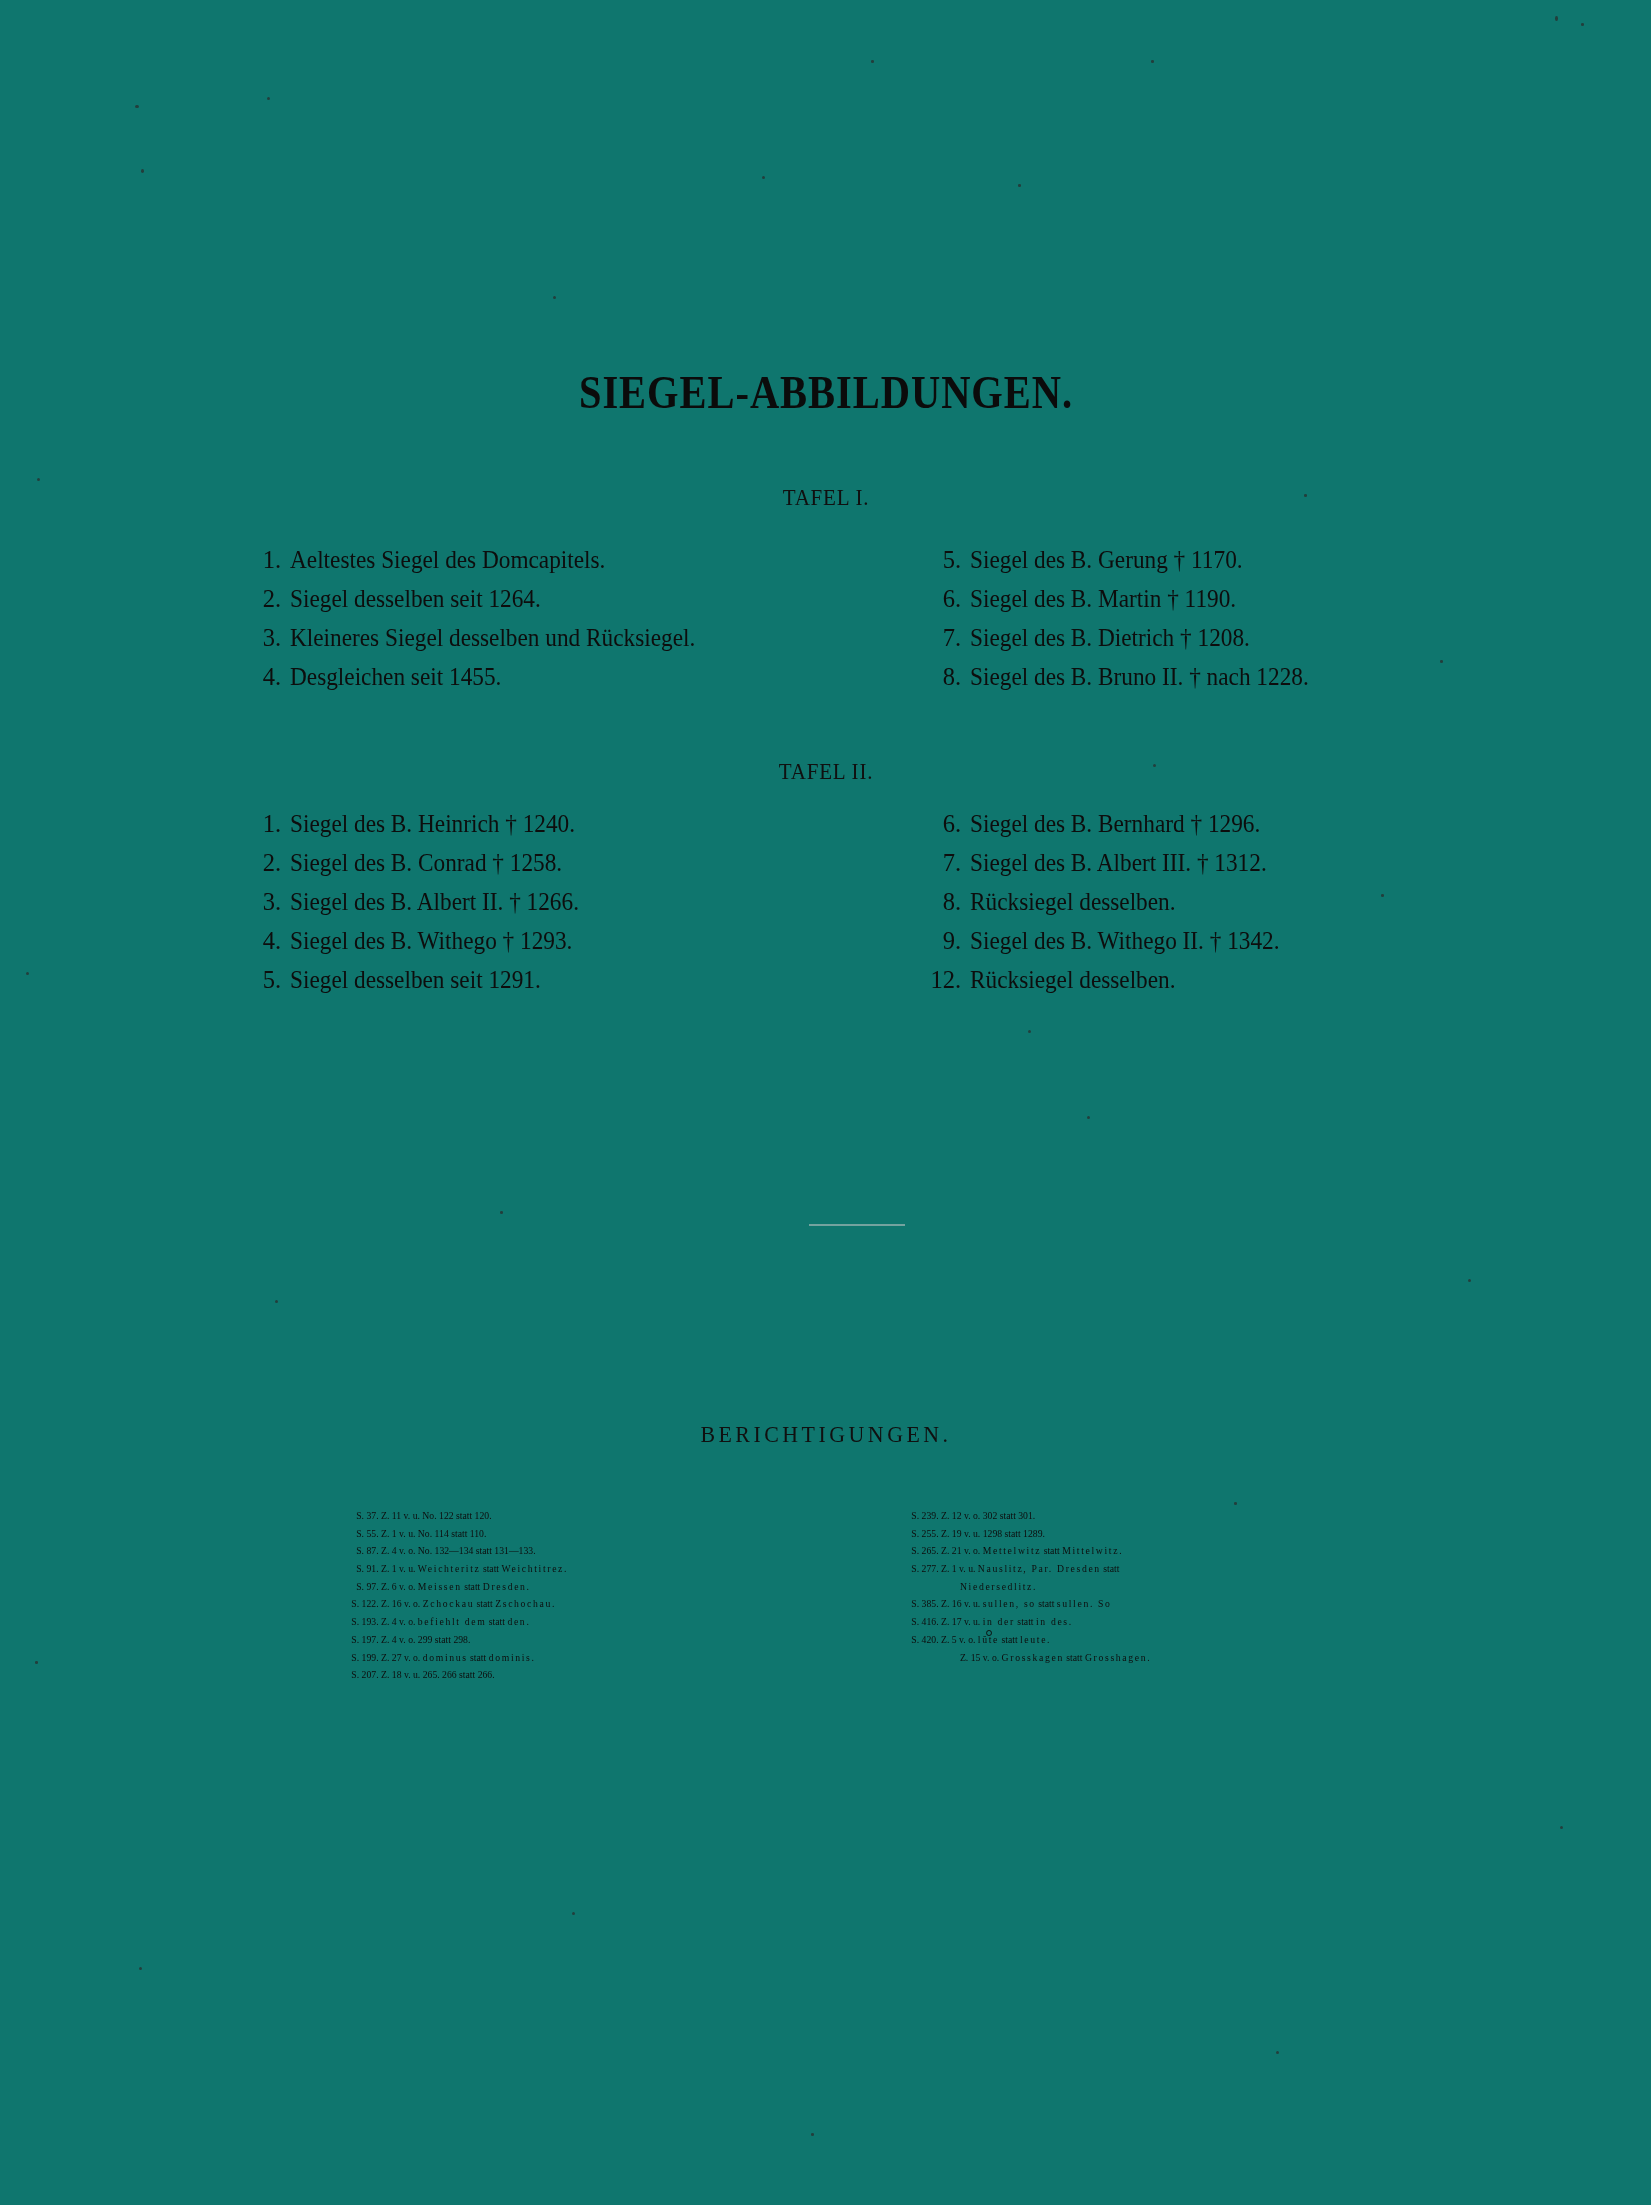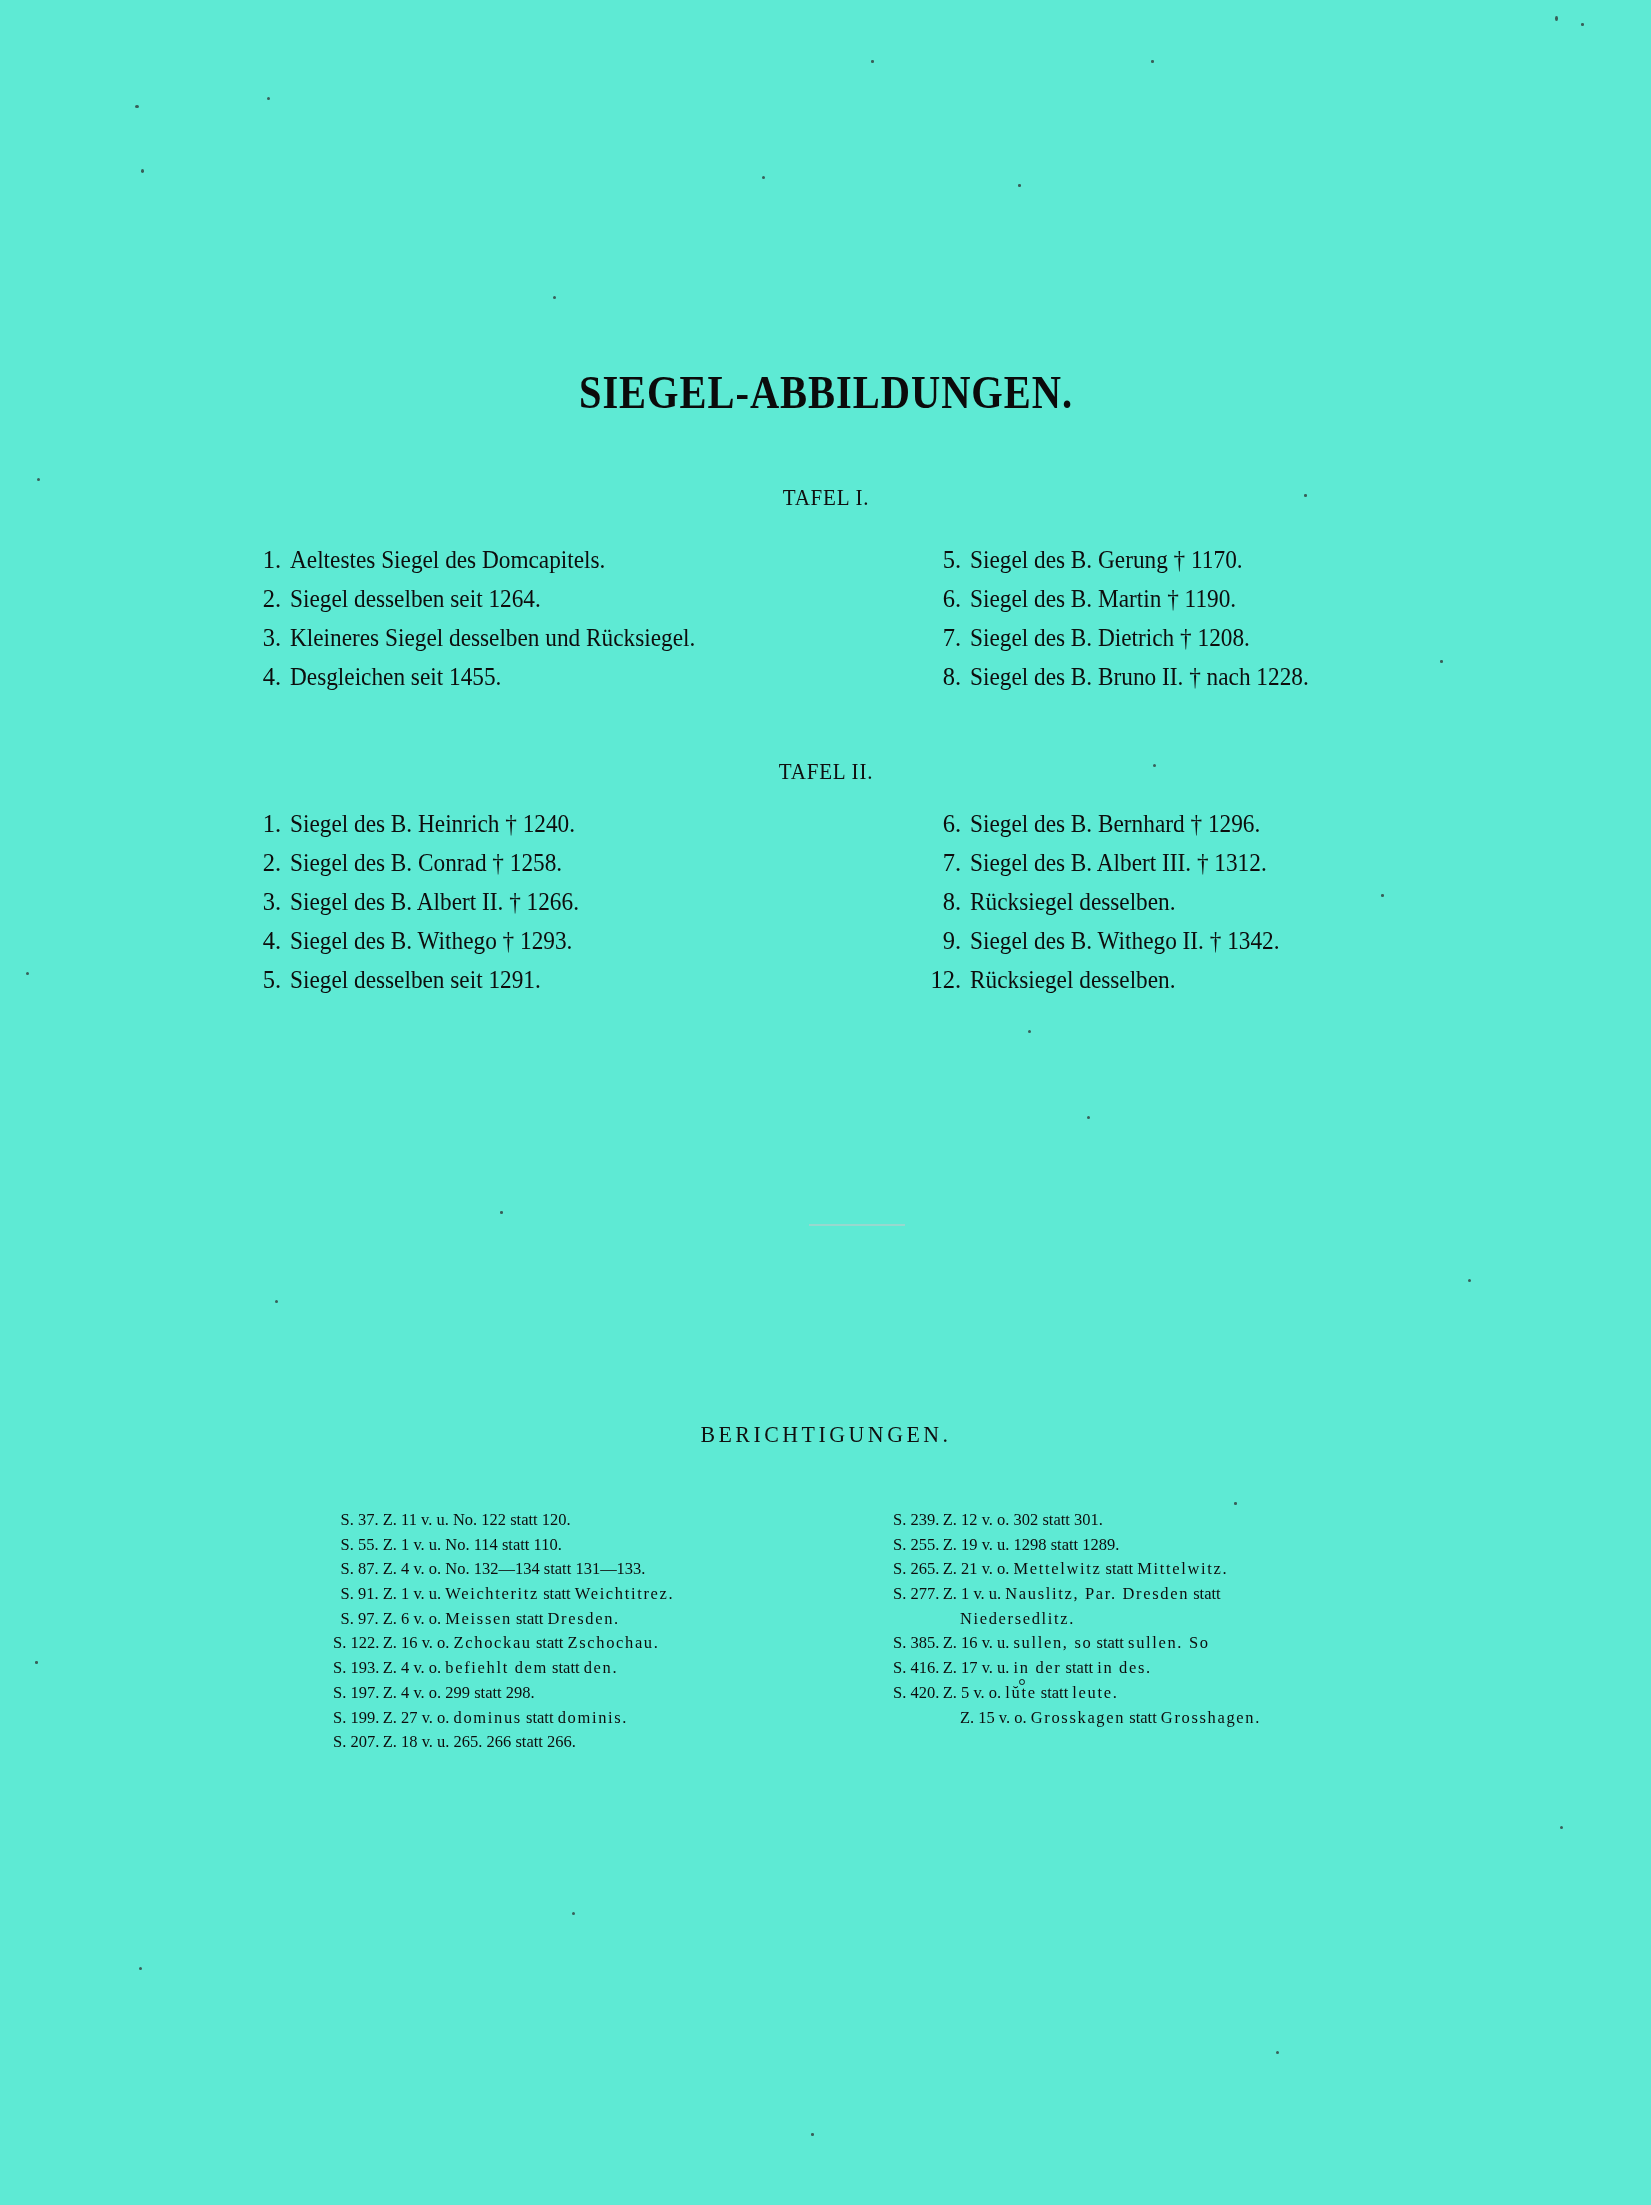--- a/index.html
+++ b/index.html
@@ -3,21 +3,21 @@
 <meta charset="utf-8">
 <style>
   html, body { margin:0; padding:0; background:#ffffff; }
   body {
     width:1652px; height:2205px;
     position:relative;
     font-family:"Liberation Serif", serif;
     color:#111111;
     overflow:hidden;
   }
-  .page { position:absolute; inset:0; background:#5eead4; }
+  .page { position:absolute; inset:0; background:#0f766e; }
 
   
   .speck { position:absolute; background:#2a2a2a; border-radius:50%; opacity:.72; }
 
   
   .doc-title {
     position:absolute; left:0; right:0; top:335px;
     text-align:center;
     font-family:"Liberation Serif", serif;
     font-weight:700;
@@ -70,21 +70,21 @@
     position:absolute; left:0; right:0; top:1422px;
     text-align:center;
     font-size:23px;
     letter-spacing:3.7px;
     transform:scaleX(.95);
     color:#101010;
   }
   .errata-cols {
     position:absolute; top:1511px; left:0; width:100%;
     display:flex;
-    font-size:17px;
+    font-size:10px;
     line-height:1.0;
   }
   .errata-col { width:50%; box-sizing:border-box; }
   .errata-col.left  { padding-left:333px; }
   .errata-col.right { padding-left:67px; }
 
   .eline {
     white-space:nowrap;
     margin-bottom:7.7px;
     color:#0d0d0d;

